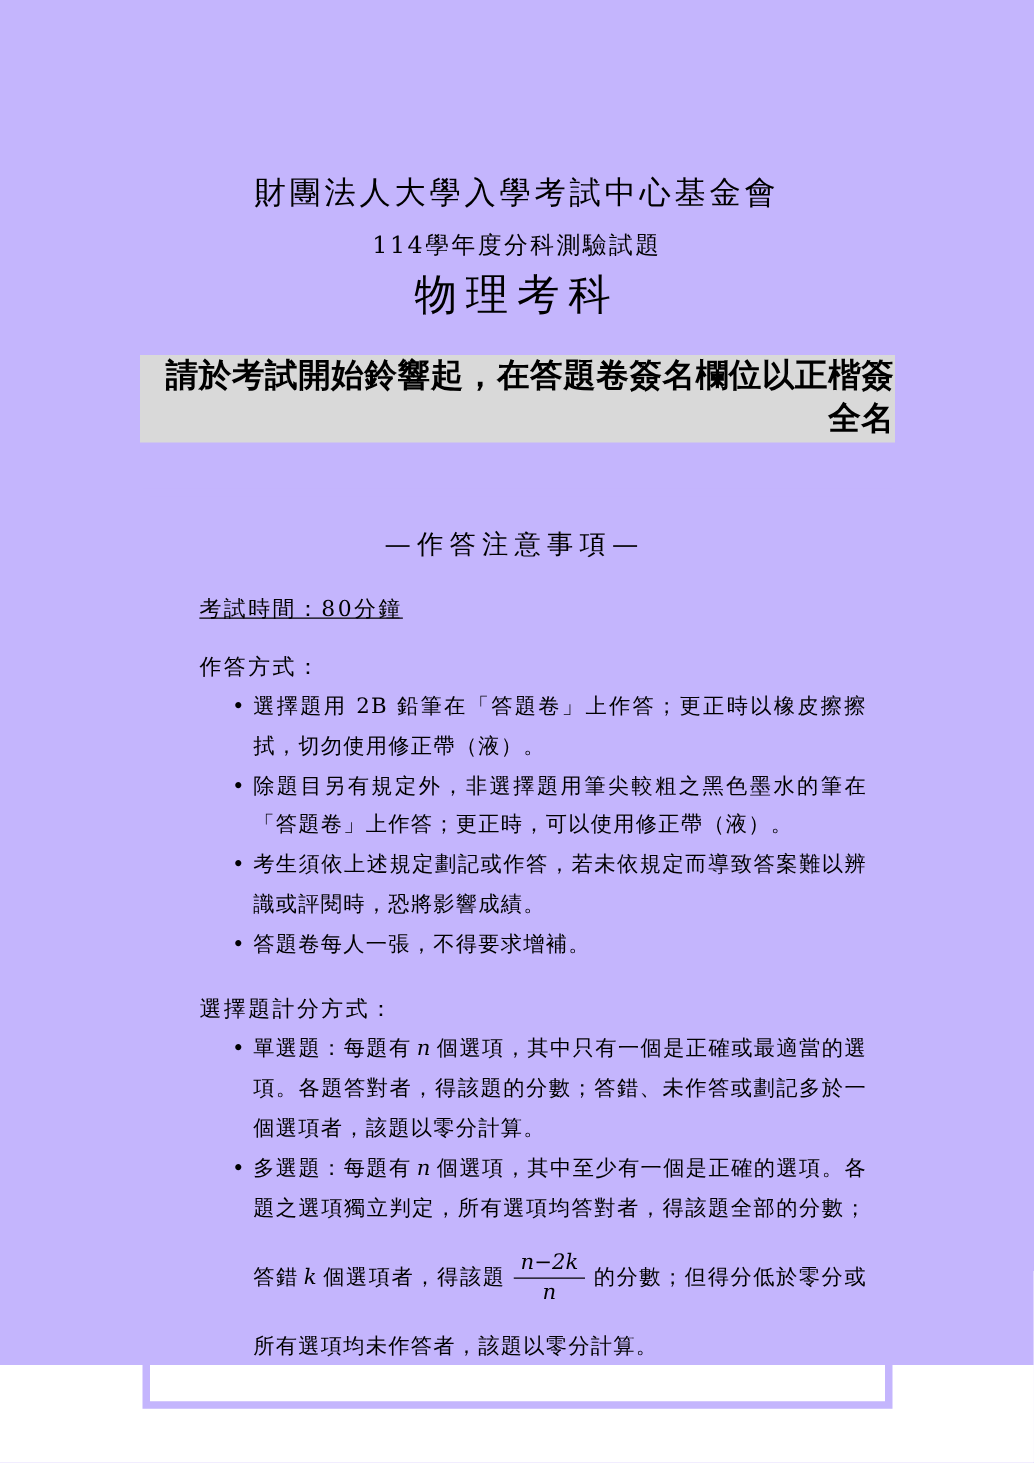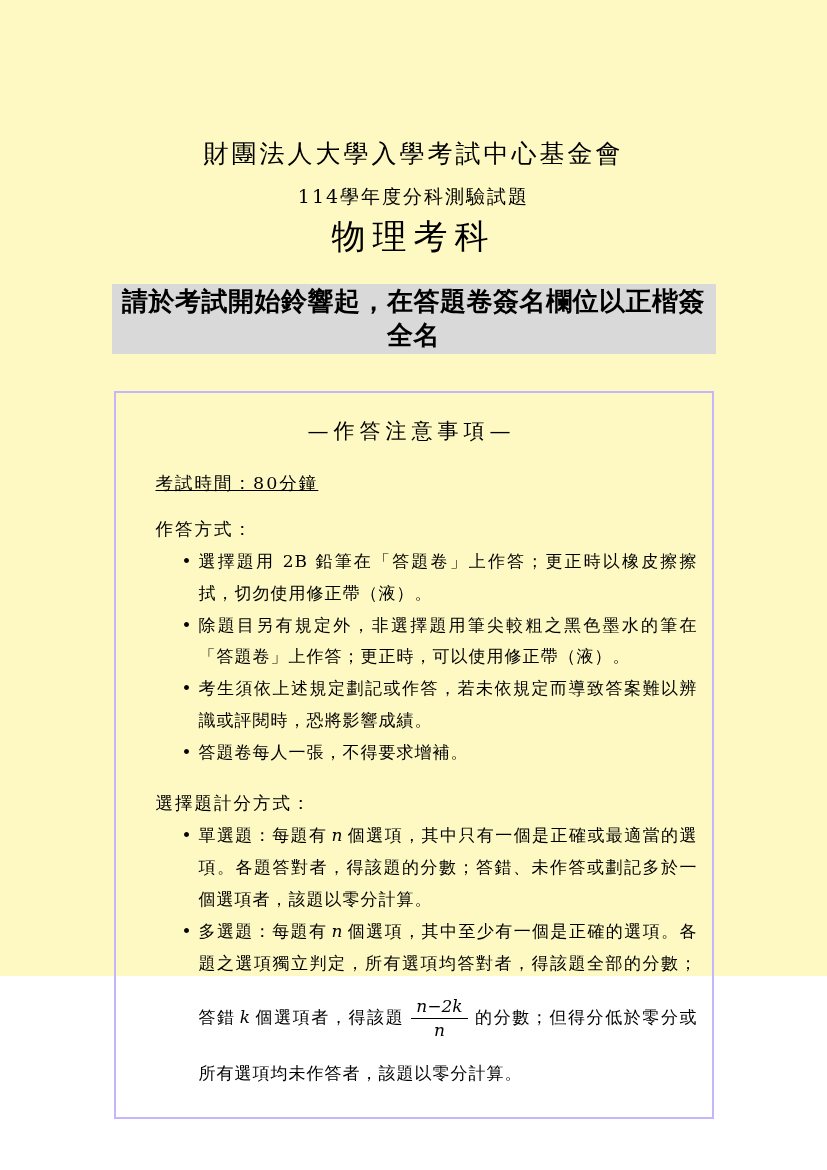--- a/index.html
+++ b/index.html
@@ -7,22 +7,22 @@
   body {
     width: 827px;
     height: 1170px;
     font-family: "DejaVu Serif", "Liberation Serif", serif;
     color: #000000;
     position: relative;
     overflow: hidden;
   }
   .page {
     width: 827px;
-    height: 976px;
-    background: #fef9c3;
+    height: 1092px;
+    background: #c4b5fd;
     padding-top: 141px;
   }
   .header { text-align: center; }
   .header-line1 {
     font-size: 25px;
     letter-spacing: 3px;
     line-height: 1;
   }
   .header-line2 {
     font-size: 19px;
@@ -36,29 +36,29 @@
     line-height: 1;
     margin-top: 13px;
   }
   .banner {
     width: 604px;
     margin: 31px auto 0;
     background: #d9d9d9;
     font-weight: bold;
     font-size: 26px;
     line-height: 1.3;
-    text-align: center;
+    text-align: right;
     letter-spacing: 0.5px;
     padding: 1px 0;
   }
   .notice-box {
     width: 600px;
     margin: 37px auto 0;
     min-height: 627px;
-    border: 2px solid #c4b5fd;
+    border: 6px solid #c4b5fd;
     padding: 24px 14px 28px 40px;
   }
   .box-title {
     text-align: center;
     font-size: 21px;
     letter-spacing: 5px;
     margin-right: 30px;
   }
   .exam-time {
     margin-top: 26px;

